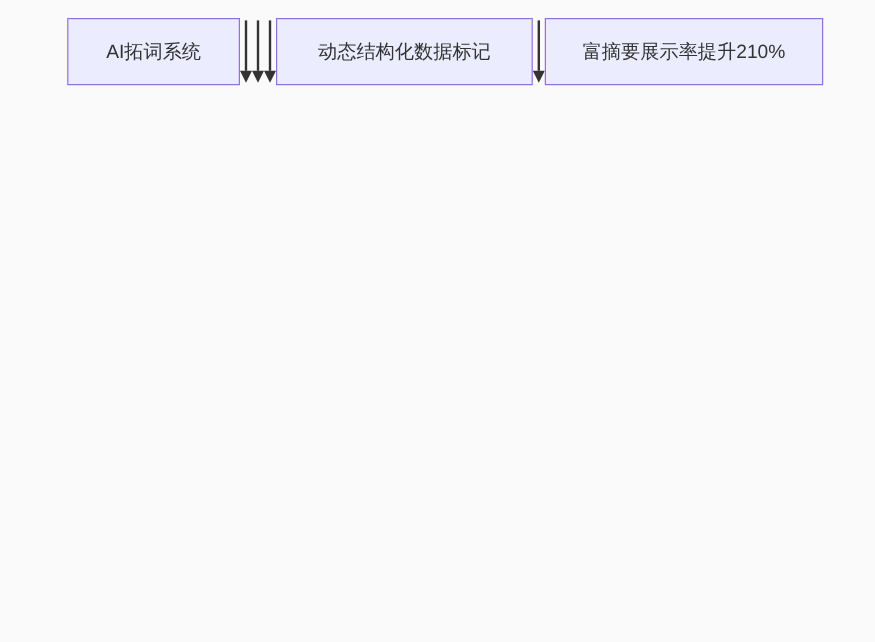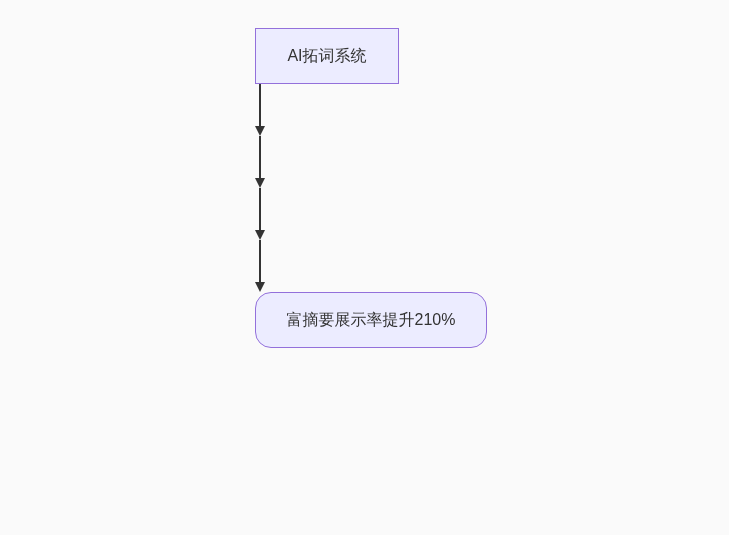--- a/index.html
+++ b/index.html
@@ -5,43 +5,43 @@
   * { margin: 0; padding: 0; box-sizing: border-box; }
   html, body {
     width: 729px; height: 535px;
     background: #fafafa;
     overflow: hidden;
     font-family: "Liberation Sans", "DejaVu Sans", sans-serif;
   }
   .flowchart {
     position: absolute;
     left: 371px;
-    top: 28px;
+    top: 15px;
     transform: translateX(-50%);
     display: flex;
-    flex-direction: column;
-    align-items: flex-start;
+    flex-direction: row;
+    align-items: center;
   }
   .node {
     height: 56px;
     padding: 0 26px;
     background: #ECECFF;
     border: 1px solid #9370DB;
     color: #333333;
     font-size: 16px;
     display: flex;
     align-items: center;
     justify-content: center;
     white-space: nowrap;
   }
   .node.n1 { min-width: 144px; }
   .node.n2 { min-width: 192px; }
   .node.n3 { min-width: 220px; }
   .node.n4 { min-width: 214px; }
-  .node.n5 { min-width: 232px; border-radius: 16px; }
+  .node.n5 { min-width: 232px; }
   .arrow {
     height: 52px;
     display: flex;
     flex-direction: column;
     align-items: center;
   }
   .arrow .line {
     width: 2px;
     height: 42px;
     background: #333333;
@@ -70,20 +70,21 @@
     <div class="line"></div>
     <div class="head"></div>
   </div>
 
 
   <div class="arrow">
     <div class="line"></div>
     <div class="head"></div>
   </div>
 
+  <div class="node n4">动态结构化数据标记</div>
 
   <div class="arrow">
     <div class="line"></div>
     <div class="head"></div>
   </div>
 
   <div class="node n5">富摘要展示率提升210%</div>
 
 </div>
 

